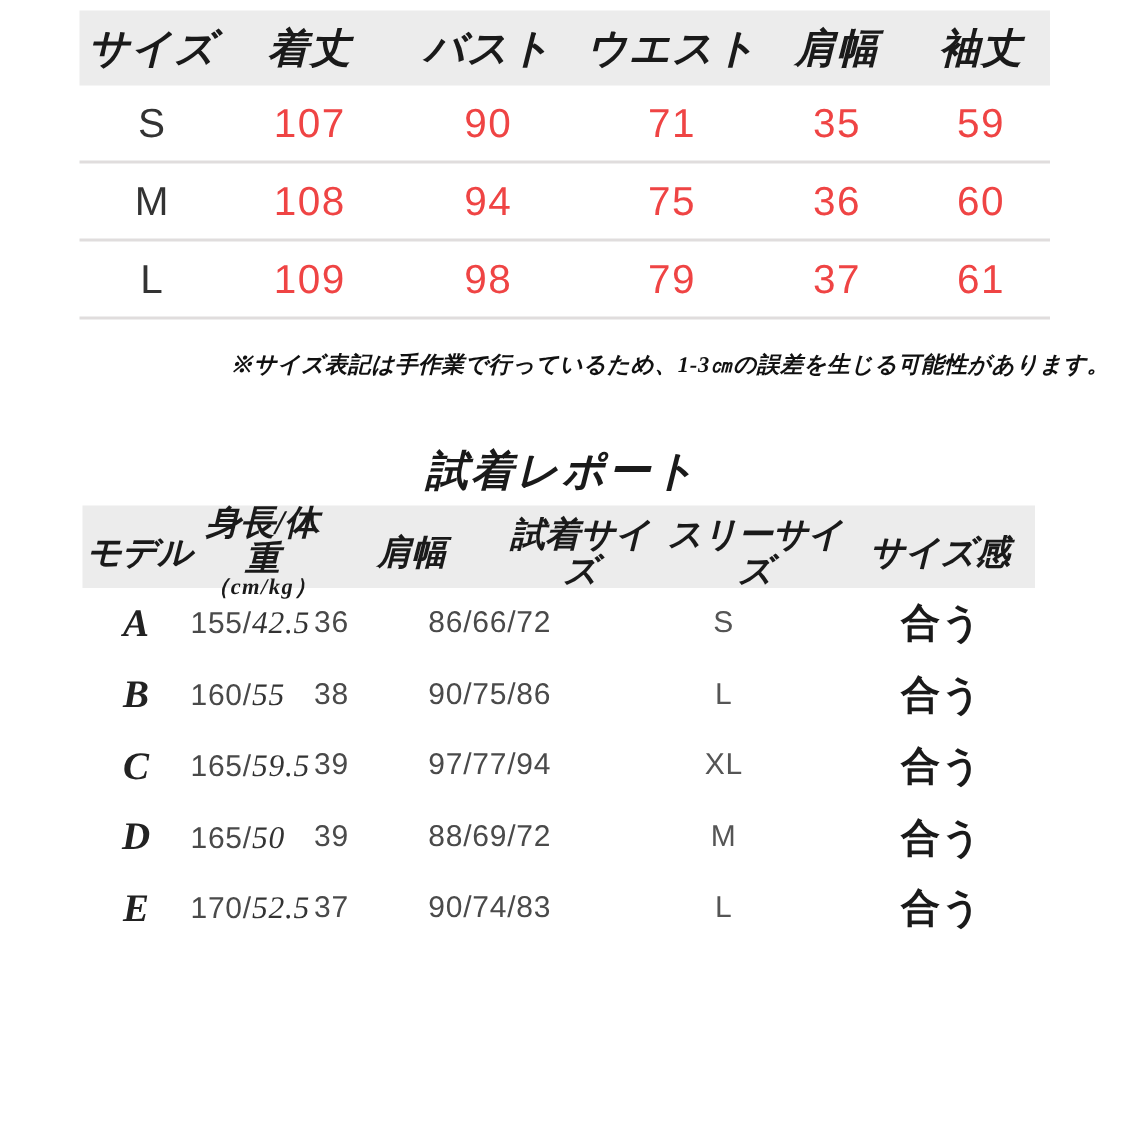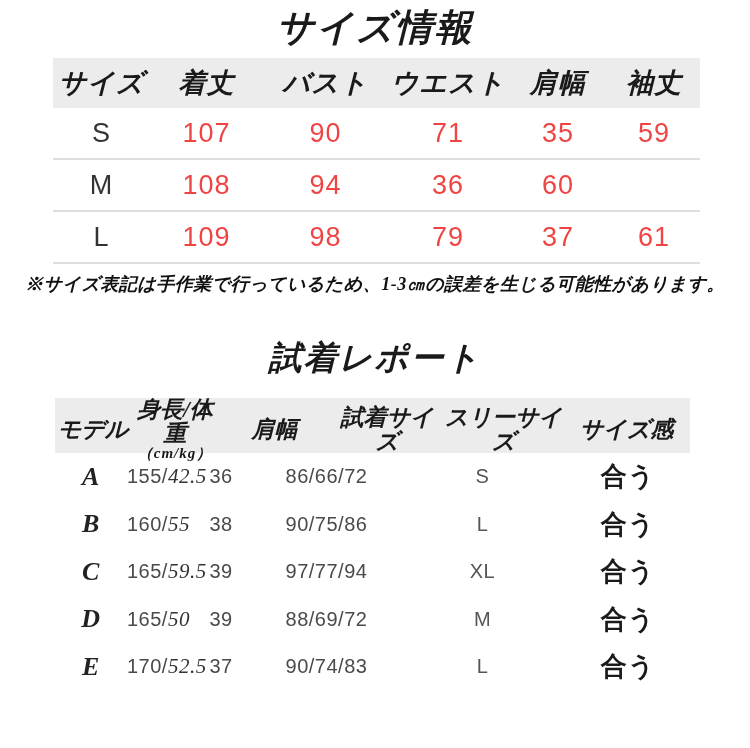--- a/index.html
+++ b/index.html
@@ -6,21 +6,21 @@
   body{
     width:750px;height:748px;background:#ffffff;overflow:hidden;
     font-family:"Liberation Sans","DejaVu Sans",sans-serif;
   }
   .page-title{
     text-align:center;color:#1a1a1a;margin:0;
     font-family:"Liberation Serif","DejaVu Serif",serif;
     font-style:italic;font-weight:bold;
   }
   h1.page-title{font-size:37px;line-height:46px;margin-top:5px;letter-spacing:2px;}
-  h2.page-title{font-size:33px;line-height:44px;margin-top:40px;letter-spacing:2px;}
+  h2.page-title{font-size:28px;line-height:44px;margin-top:40px;letter-spacing:2px;}
 
   
   .t1{margin-left:53px;width:647px;margin-top:7px;}
   .t1-head{
     display:grid;grid-template-columns:97px 113px 125px 120px 100px 92px;
     background:#ececec;height:50px;align-items:center;
   }
   .t1-hcell{
     text-align:center;font-size:27px;color:#1a1a1a;
     font-family:"Liberation Serif","DejaVu Serif",serif;
@@ -30,27 +30,27 @@
     display:grid;grid-template-columns:97px 113px 125px 120px 100px 92px;
     height:50px;align-items:center;border-bottom:2px solid #e0dddd;
   }
   .t1-cell{
     text-align:center;font-size:27px;color:#ef4444;letter-spacing:1px;
   }
   .t1-size{color:#333333;}
 
   
   .note{
-    margin:8px 10px 0 10px;text-align:center;font-size:18px;color:#111111;
+    margin:21px 10px 0 10px;text-align:right;font-size:15px;color:#111111;
     font-family:"Liberation Serif","DejaVu Serif",serif;
     font-style:italic;font-weight:bold;letter-spacing:0.5px;
   }
 
   
-  .t2{margin-left:55px;width:635px;margin-top:18px;}
+  .t2{margin-left:55px;width:635px;}
   .t2-head{
     display:grid;grid-template-columns:76px 88px 111px 114px 119px 127px;
     background:#ececec;height:55px;align-items:center;
   }
   .t2-hcell{
     text-align:center;font-size:23px;color:#1a1a1a;line-height:24px;
     font-family:"Liberation Serif","DejaVu Serif",serif;
     font-style:italic;font-weight:bold;
   }
   .t2-hsub{
@@ -74,21 +74,20 @@
   .t2-fit{
     font-family:"Liberation Serif","DejaVu Serif",serif;
     font-weight:bold;font-size:26px;color:#1a1a1a;letter-spacing:1px;
   }
 </style>
 </head>
 <body>
 
 <div>
 
-  <h1 class="page-title">サイズ情報</h1>
 
   <div class="t1">
     <div class="t1-head">
       <div class="t1-hcell">サイズ</div>
       <div class="t1-hcell">着丈</div>
       <div class="t1-hcell">バスト</div>
       <div class="t1-hcell">ウエスト</div>
       <div class="t1-hcell">肩幅</div>
       <div class="t1-hcell">袖丈</div>
     </div>
@@ -99,20 +98,21 @@
       <div class="t1-cell">90</div>
       <div class="t1-cell">71</div>
       <div class="t1-cell">35</div>
       <div class="t1-cell">59</div>
     </div>
 
     <div class="t1-row">
       <div class="t1-cell t1-size">M</div>
       <div class="t1-cell">108</div>
       <div class="t1-cell">94</div>
+      <div class="t1-cell">75</div>
       <div class="t1-cell">36</div>
       <div class="t1-cell">60</div>
     </div>
 
     <div class="t1-row">
       <div class="t1-cell t1-size">L</div>
       <div class="t1-cell">109</div>
       <div class="t1-cell">98</div>
       <div class="t1-cell">79</div>
       <div class="t1-cell">37</div>

